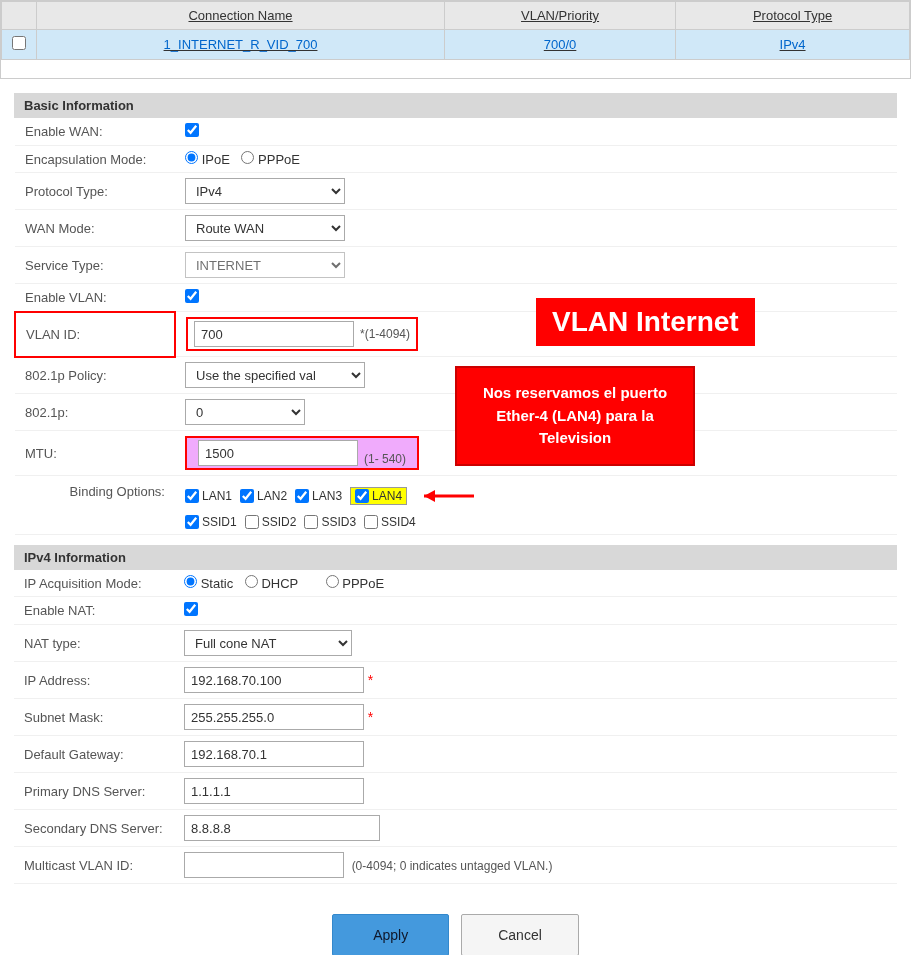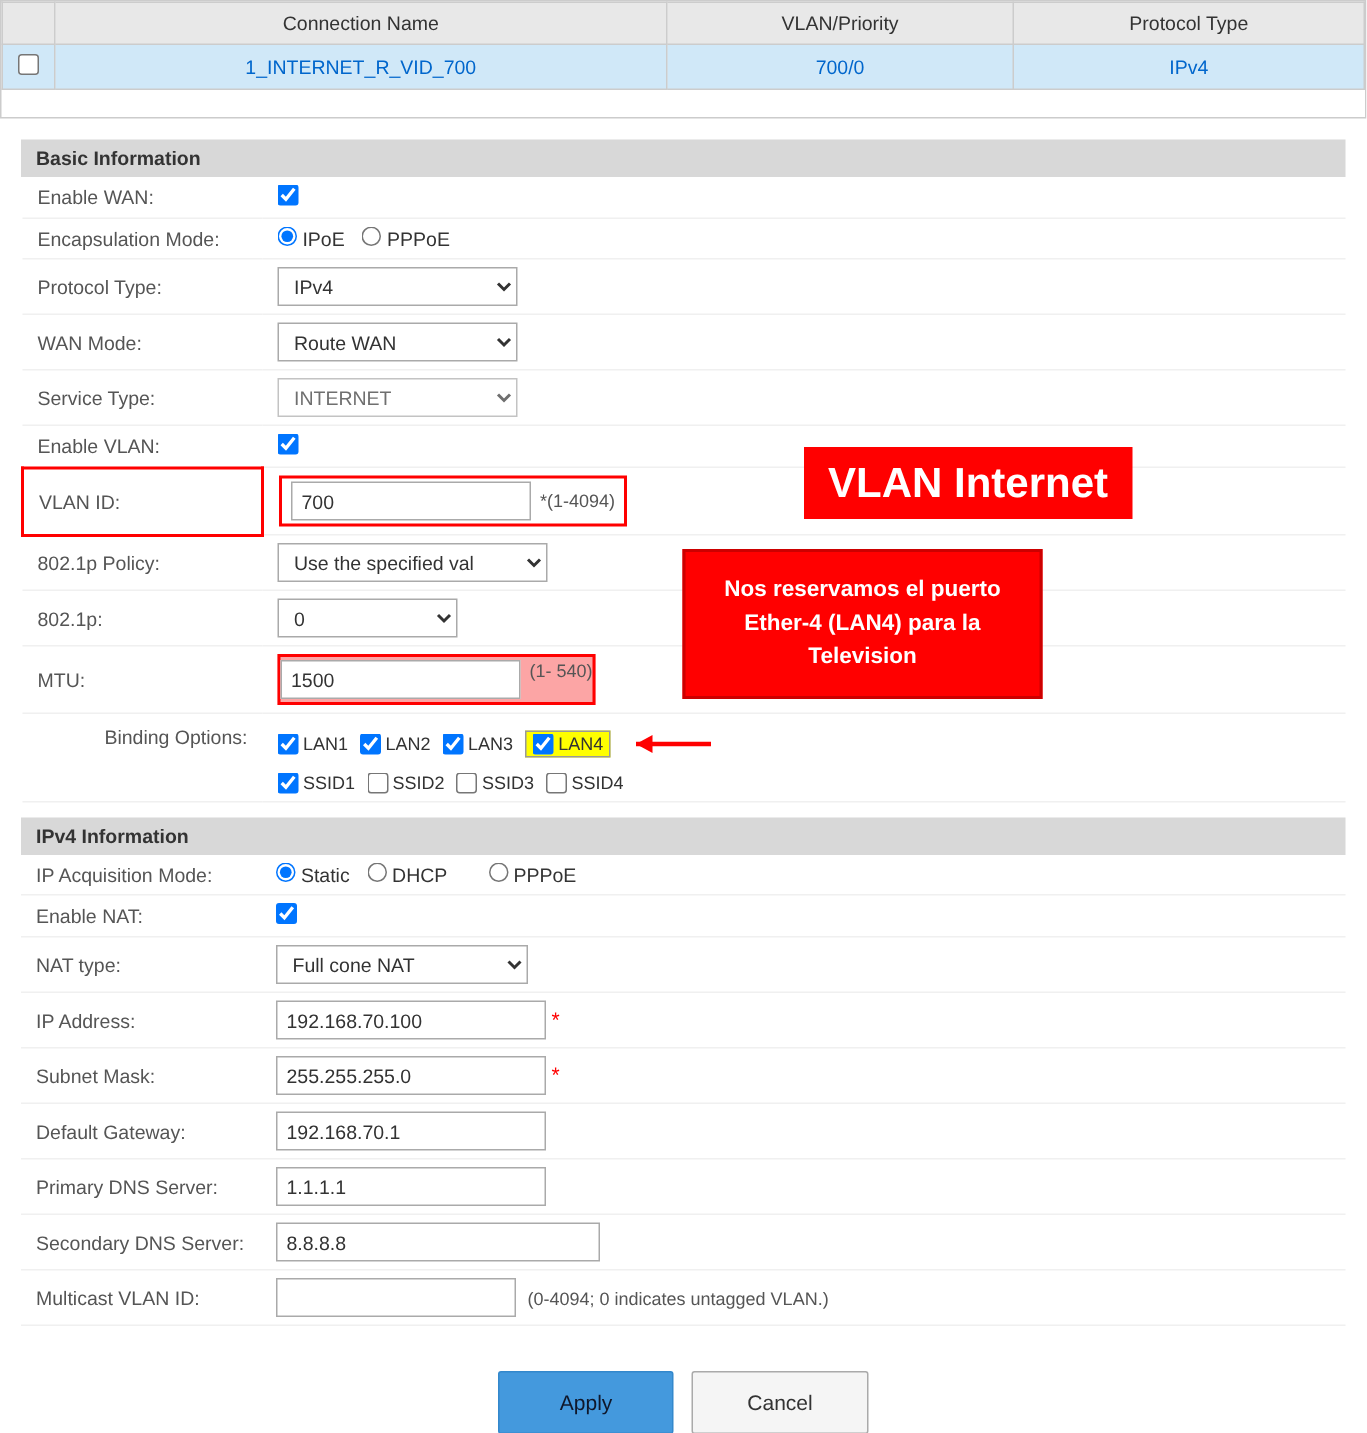--- a/index.html
+++ b/index.html
@@ -125,20 +125,21 @@
       font-size: 14px;
       cursor: pointer;
       border-radius: 2px;
     }
 
     
     .top-table-wrap {
       padding: 0;
       border: 1px solid #ccc;
       margin: 0 0 14px 0;
+      text-decoration: underline;
     }
 
     .main-wrap {
       padding: 0 0 0 0;
       position: relative;
     }
 
     
     .form-section-wrap {
       position: relative;
@@ -263,21 +264,21 @@
               <option>0</option>
               <option>1</option>
               <option>2</option>
             </select>
           </td>
         </tr>
 
         <tr>
           <td>MTU:</td>
           <td>
-            <div style="display:inline-flex; align-items:flex-start; gap:6px; border: 2px solid red; padding:2px 0; background:#fca5a5;">
+            <div style="display:inline-flex; align-items:flex-end; gap:6px; border: 2px solid red; padding:2px 11px; background:#f0abfc;">
               <input type="text" style="width: 160px; border: 1px solid rgb(170, 170, 170);" value="1500">
               <span style="font-size:12px; color:#555;">(1- 540)</span>
             </div>
           </td>
         </tr>
 
         <tr>
           <td style="vertical-align:top; padding-top:8px;text-align:right;">Binding Options:</td>
           <td style="position:relative;">
 
@@ -399,21 +400,21 @@
         <tr>
           <td>Primary DNS Server:</td>
           <td>
             <input type="text" style="width: 180px;" value="1.1.1.1">
           </td>
         </tr>
 
         <tr>
           <td>Secondary DNS Server:</td>
           <td>
-            <input type="text" style="width: 216px;" value="8.8.8.8">
+            <input type="text" style="width: 196px;" value="8.8.8.8">
           </td>
         </tr>
 
         <tr>
           <td>Multicast VLAN ID:</td>
           <td>
             <input type="text" style="width: 160px;">
             <span style="font-size:12px; color:#555; margin-left:4px;">(0-4094; 0 indicates untagged VLAN.)</span>
           </td>
         </tr>

